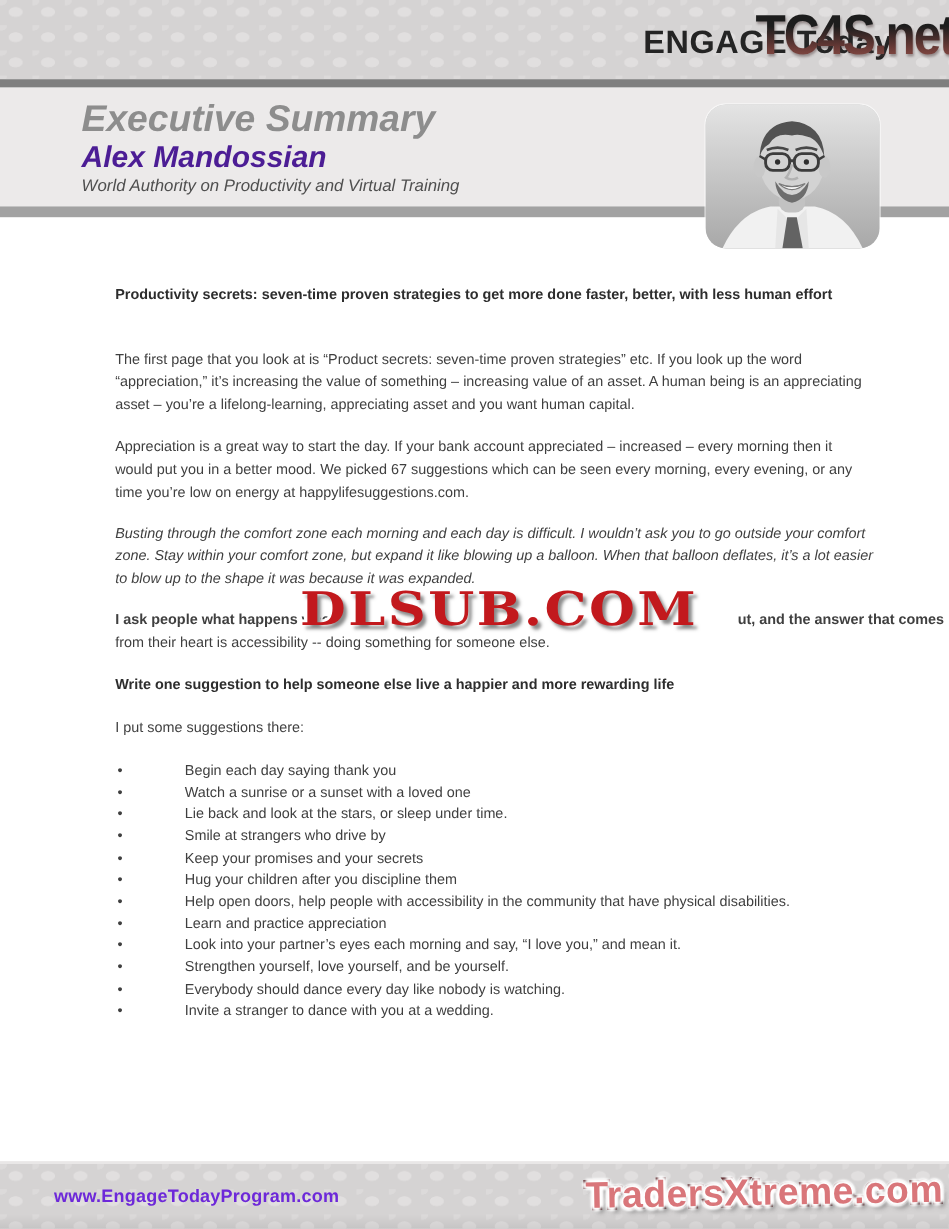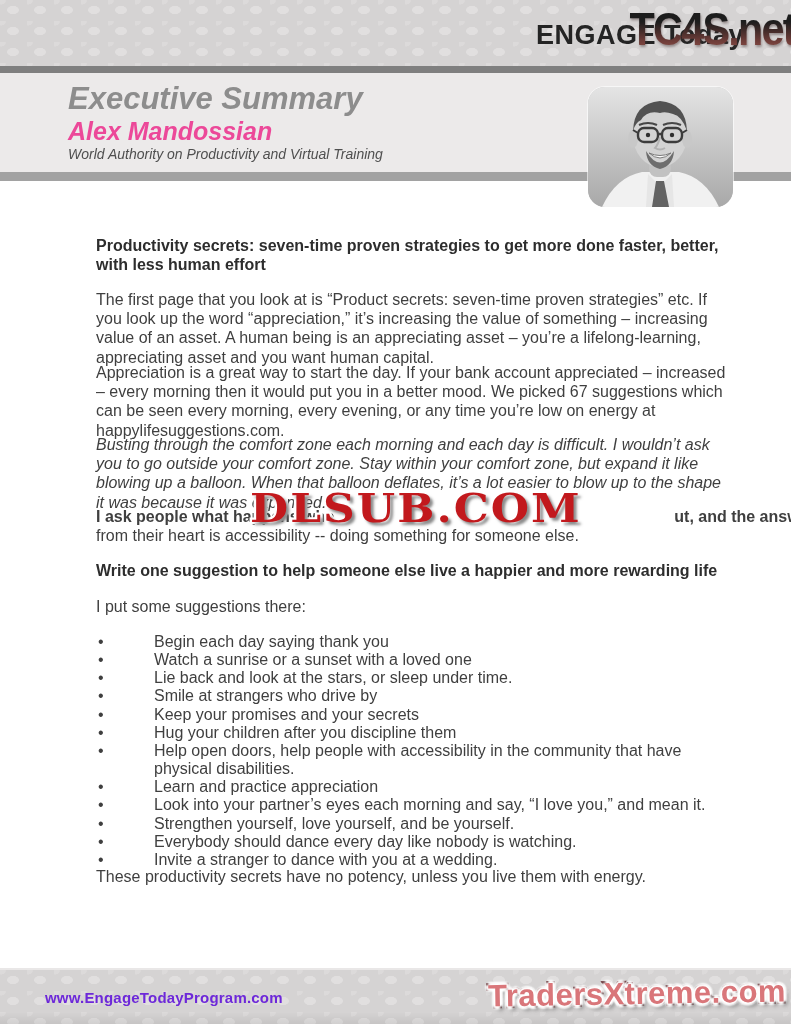--- a/index.html
+++ b/index.html
@@ -29,31 +29,31 @@
     transform:scaleX(0.88); transform-origin:right top;
     background:linear-gradient(to bottom, #1d1d1d 38%, #6d3c38 72%, #95534c 95%);
     -webkit-background-clip:text; background-clip:text; color:transparent;
     filter:drop-shadow(1px 2px 1px rgba(70,50,50,0.45));
     white-space:nowrap;
   }
   .bar-dark { position:absolute; left:0; top:66px; width:791px; height:7px; background:#7f7f7f; }
   .titleband { position:absolute; left:0; top:73px; width:791px; height:99px; background:#eceaea; }
   .bar-mid  { position:absolute; left:0; top:172px; width:791px; height:9px; background:#a2a2a2; }
   .title    { position:absolute; left:68px; top:81px;  font-size:31px; font-weight:bold; font-style:italic; color:#8d8d8d; }
-  .author   { position:absolute; left:68px; top:117px; font-size:25px; font-weight:bold; font-style:italic; color:#ec4899; }
+  .author   { position:absolute; left:68px; top:117px; font-size:25px; font-weight:bold; font-style:italic; color:#4c1d95; }
   .subtitle { position:absolute; left:68px; top:146px; font-size:14px; font-style:italic; color:#4f4f4f; }
   
   .photo {
     position:absolute; left:588px; top:87px; width:145px; height:120px;
     border-radius:17px; overflow:hidden; background:#c9c9c9;
     box-shadow:0 0 0 1px rgba(255,255,255,0.6);
   }
   .photo svg { display:block; width:100%; height:100%; }
   
-  .tb { position:absolute; left:68px; width:660px; font-size:16px; line-height:19.2px; color:#3f3f3f;padding-left:28px; }
+  .tb { position:absolute; left:68px; width:660px; font-size:12px; line-height:19.2px; color:#3f3f3f;padding-left:28px; }
   .bold { font-weight:bold; color:#2d2d2d; }
   .h1 { top:236px; }
   .p1 { top:290px; }
   .p2 { top:363px; }
   .p3 { top:435px;font-style:italic; }
   .p4 { top:507px; }
   .p4 .line { white-space:nowrap;font-weight:bold; }
   .gap { display:inline-block; width:340px; height:1px; }
   .h2 { top:561px; }
   .intro { top:597px; }
@@ -164,21 +164,20 @@
     <li>Keep your promises and your secrets</li>
     <li>Hug your children after you discipline them</li>
     <li>Help open doors, help people with accessibility in the community that have physical disabilities.</li>
     <li>Learn and practice appreciation</li>
     <li>Look into your partner’s eyes each morning and say, “I love you,” and mean it.</li>
     <li>Strengthen yourself, love yourself, and be yourself.</li>
     <li>Everybody should dance every day like nobody is watching.</li>
     <li>Invite a stranger to dance with you at a wedding.</li>
   </ul>
 
-  <div class="tb closing">These productivity secrets have no potency, unless you live them with energy.</div>
 
   <div class="footband halftone">
       <div class="shade"></div>
     </div>
   <div class="foot-url">www.EngageTodayProgram.com</div>
   <div class="wm-bottom">TradersXtreme.com</div>
 
 </div>
 
 </body></html>

